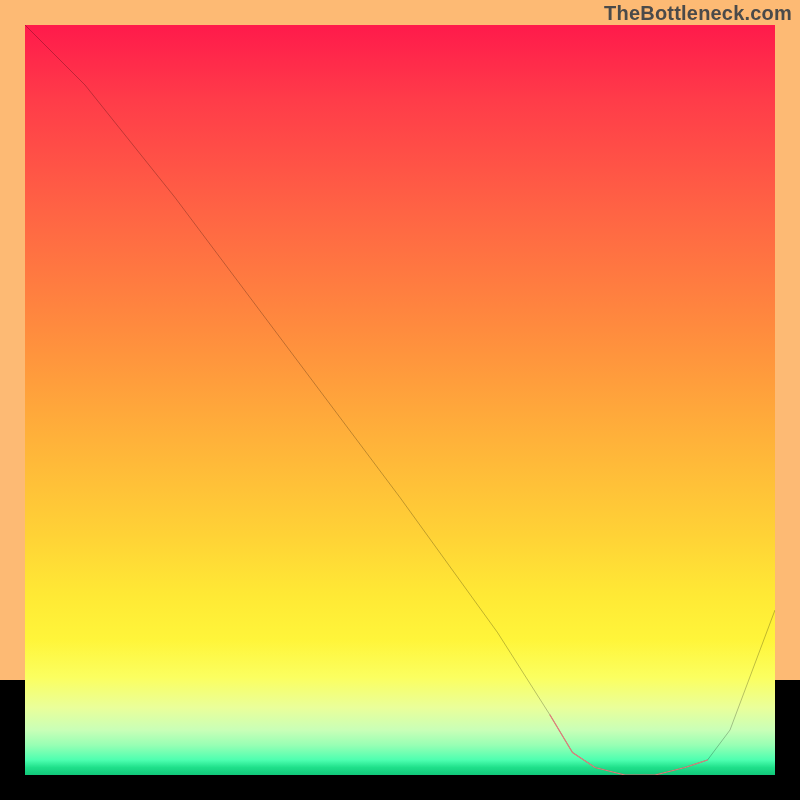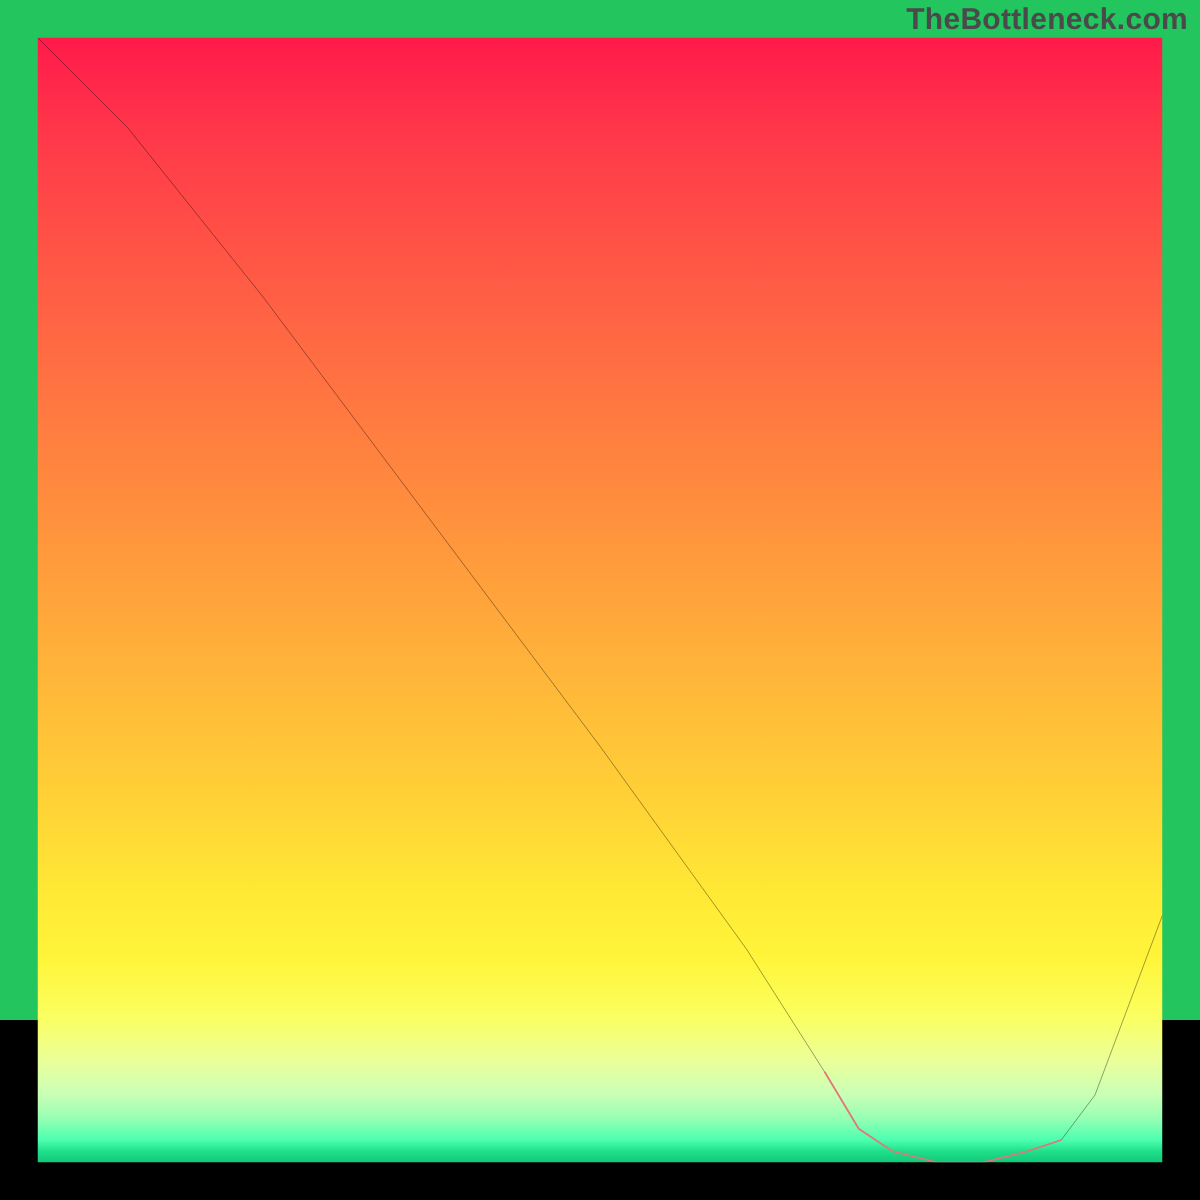--- a/index.html
+++ b/index.html
@@ -8,21 +8,21 @@
     width: 800px;
     height: 800px;
     background: #000;
     overflow: hidden;
     font-family: Arial, Helvetica, sans-serif;
   }
   .frame {
     position: relative;
     width: 800px;
     height: 680px;
-    background: #22c55e;
+    background: #fdba74;
   }
   .watermark {
     position: absolute;
     top: 2px;
     right: 8px;
     color: #4a4a4a;
     font-size: 20px;
     font-weight: 600;
     letter-spacing: 0.2px;
     z-index: 4;

